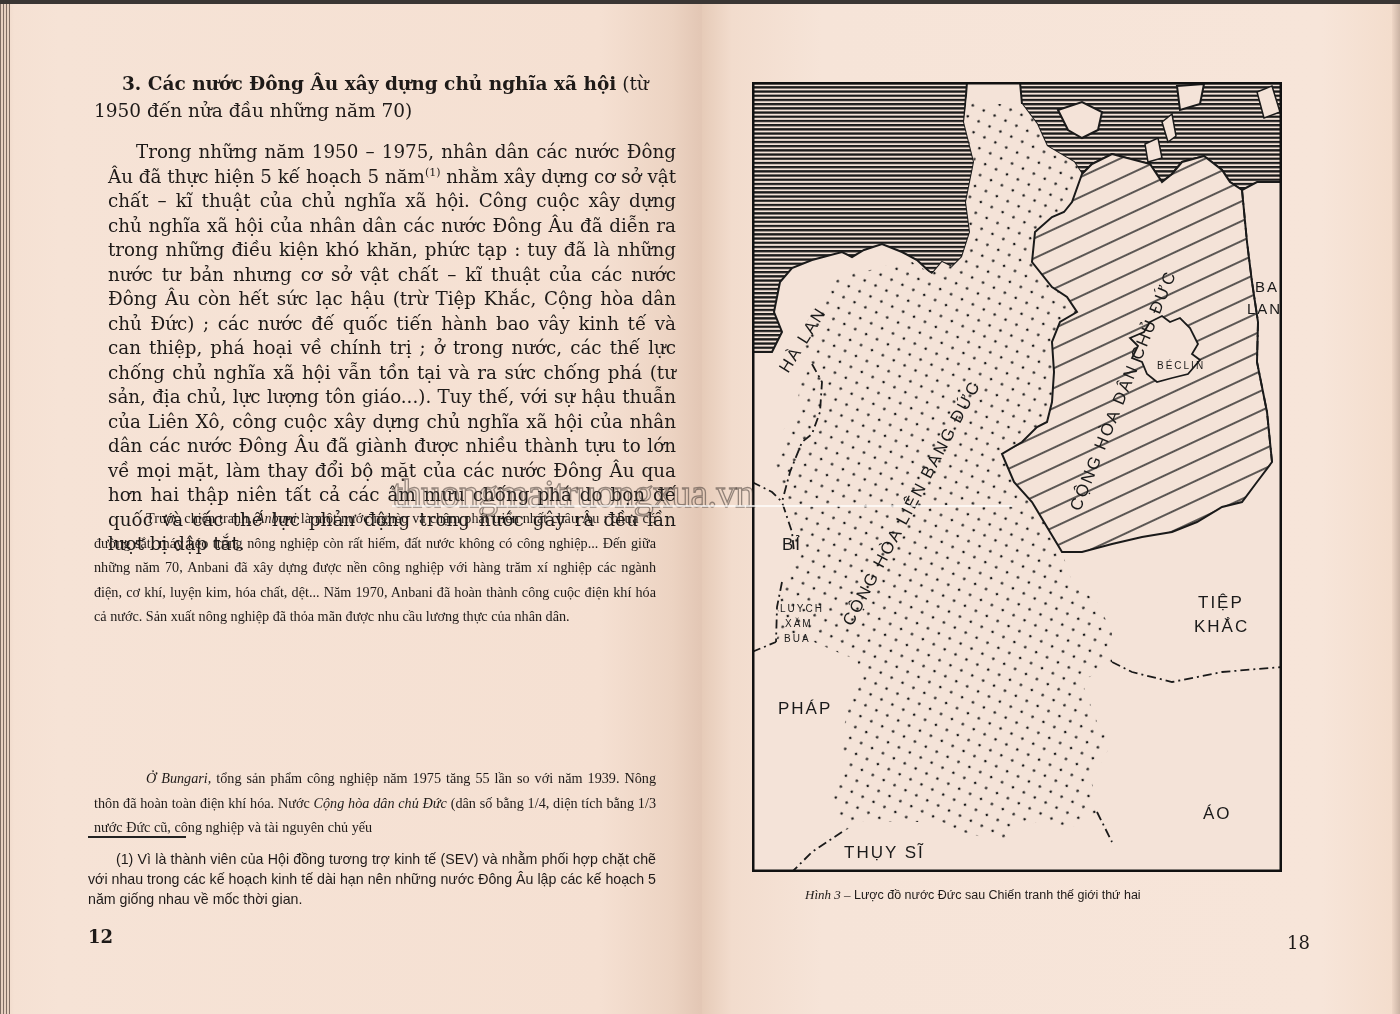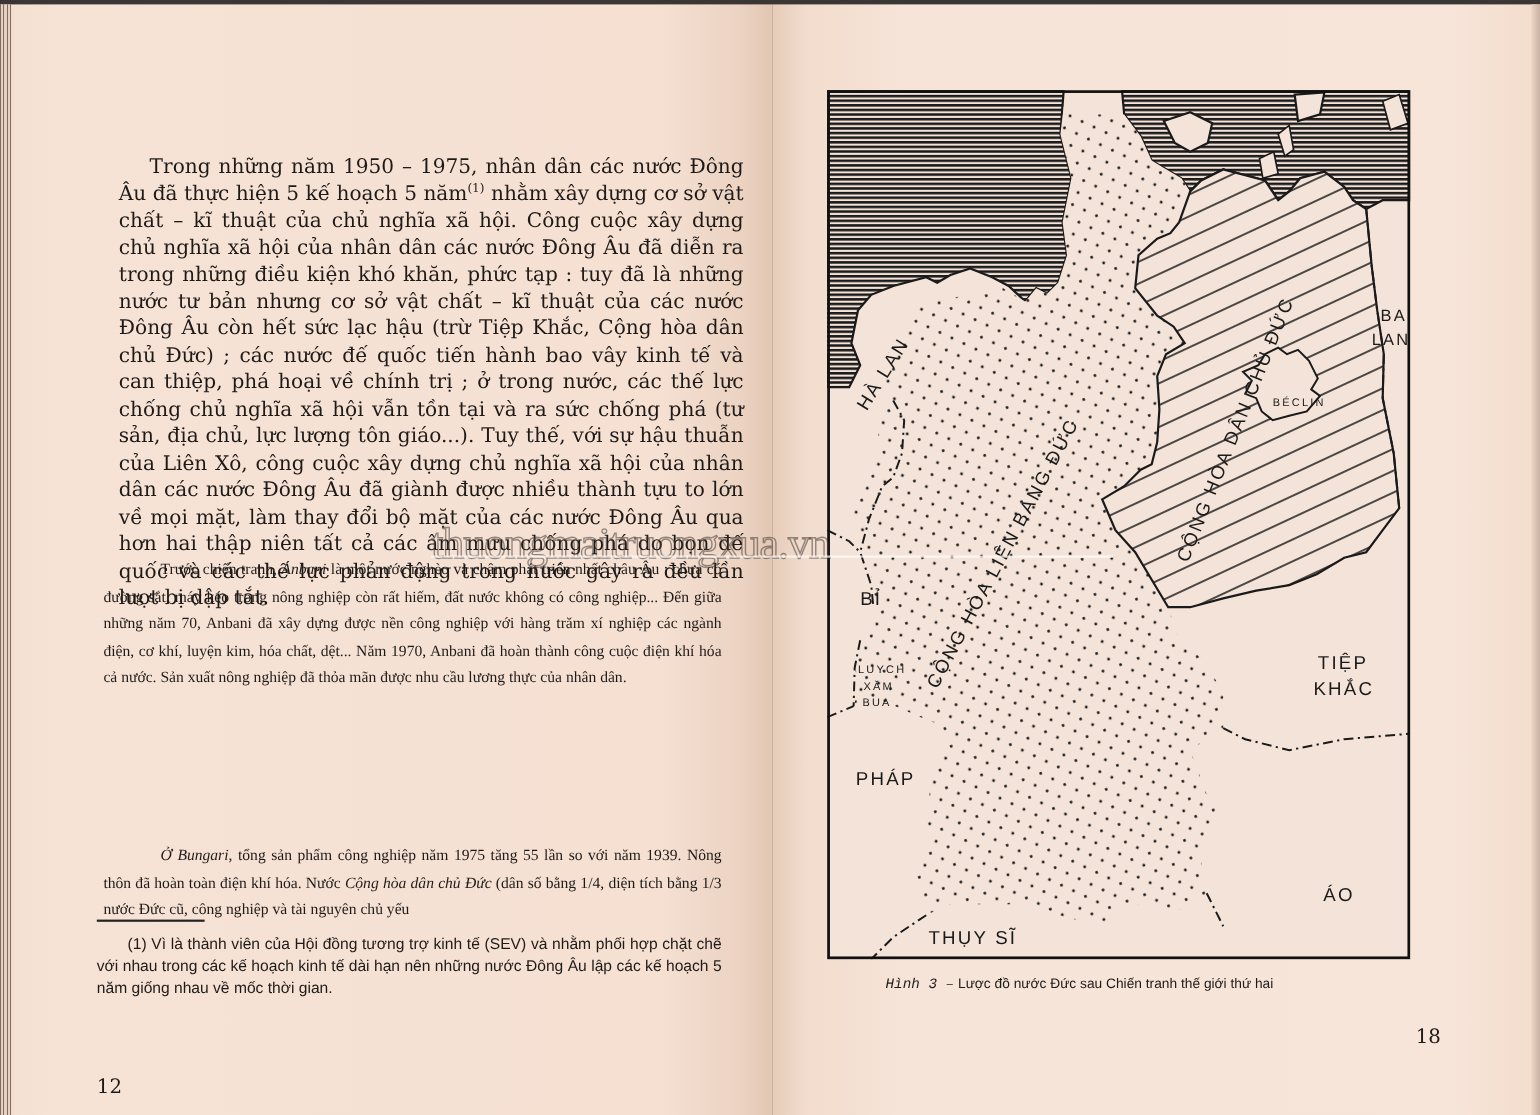--- a/index.html
+++ b/index.html
@@ -16,38 +16,39 @@
   .body-text{position:absolute;left:94px;top:122px;width:568px;font-size:18.3px;line-height:24.5px;text-align:justify;text-indent:28px;margin:14px;}
   .body-text sup{font-size:11px;line-height:0;}
   .small{position:absolute;left:118px;width:540px;font-family:"Liberation Serif","DejaVu Serif",serif;font-size:14.2px;line-height:24.5px;text-align:justify;text-indent:52px;margin:0;}
   .small i{font-style:italic;}
   .p1{top:502px;left:94px;width:562px;}
   .p2{top:654px;left:94px;width:562px;}
   .p3{top:762px;left:94px;width:562px;}
   .fn-rule{position:absolute;left:88px;top:832px;width:98px;height:1.5px;background:#222;}
   .footnote{position:absolute;left:88px;top:845px;width:568px;font-family:Liberation Sans, sans-serif;font-size:14.2px;line-height:20px;text-align:justify;text-indent:28px;margin:0;}
   .page-num{position:absolute;font-size:18px;font-family:"DejaVu Serif",serif;}
-  .pn-left{left:88px;top:974px;}
+  .pn-left{left:88px;top:922px;font-weight:bold;}
   .pn-right{left:1287px;top:932px;}
 
   .watermark{position:absolute;left:392px;top:470px;font-family:"Liberation Serif",serif;font-size:40px;color:transparent;-webkit-text-stroke:1.3px rgba(70,60,55,.55);letter-spacing:-1px;white-space:nowrap;pointer-events:none;}
   .wm-line{position:absolute;left:392px;top:505px;width:620px;height:2px;background:rgba(255,255,255,.7);}
 
   .map{position:absolute;left:752px;top:82px;width:530px;height:790px;}
   .caption{position:absolute;left:805px;top:887px;font-family:"Liberation Sans","DejaVu Sans",sans-serif;font-size:12.5px;white-space:nowrap;}
-  .caption i{font-family:Liberation Mono, monospace;font-style:italic;font-size:13px;}
+  .caption i{font-family:Liberation Serif, serif;font-style:italic;font-size:13px;}
   .maplbl{font-family:"Liberation Sans","DejaVu Sans",sans-serif;fill:#1a1a1a;letter-spacing:2px;}
 </style>
 </head>
 <body>
 
 <div class="book">
   <div class="page page-left">
     <div class="page-edges"></div>
 
+    <div class="heading"><b>3. Các nước Đông Âu xây dựng chủ nghĩa xã hội</b><span> (từ 1950 đến nửa đầu những năm 70)</span></div>
 
     <p class="body-text"><span>Trong những năm 1950 – 1975, nhân dân các nước Đông Âu đã thực hiện 5 kế hoạch 5 năm</span><sup>(1)</sup><span> nhằm xây dựng cơ sở vật chất – kĩ thuật của chủ nghĩa xã hội. Công cuộc xây dựng chủ nghĩa xã hội của nhân dân các nước Đông Âu đã diễn ra trong những điều kiện khó khăn, phức tạp : tuy đã là những nước tư bản nhưng cơ sở vật chất – kĩ thuật của các nước Đông Âu còn hết sức lạc hậu (trừ Tiệp Khắc, Cộng hòa dân chủ Đức) ; các nước đế quốc tiến hành bao vây kinh tế và can thiệp, phá hoại về chính trị ; ở trong nước, các thế lực chống chủ nghĩa xã hội vẫn tồn tại và ra sức chống phá (tư sản, địa chủ, lực lượng tôn giáo...). Tuy thế, với sự hậu thuẫn của Liên Xô, công cuộc xây dựng chủ nghĩa xã hội của nhân dân các nước Đông Âu đã giành được nhiều thành tựu to lớn về mọi mặt, làm thay đổi bộ mặt của các nước Đông Âu qua hơn hai thập niên tất cả các âm mưu chống phá do bọn đế quốc và các thế lực phản động trong nước gây ra đều lần lượt bị dập tắt.</span></p>
 
     <p class="small p1"><span>Trước chiến tranh, </span><i>Anbani</i><span> là một nước nghèo và chậm phát triển nhất châu Âu : chưa có đường sắt, máy kéo trong nông nghiệp còn rất hiếm, đất nước không có công nghiệp... Đến giữa những năm 70, Anbani đã xây dựng được nền công nghiệp với hàng trăm xí nghiệp các ngành điện, cơ khí, luyện kim, hóa chất, dệt... Năm 1970, Anbani đã hoàn thành công cuộc điện khí hóa cả nước. Sản xuất nông nghiệp đã thỏa mãn được nhu cầu lương thực của nhân dân.</span></p>
 
 
     <p class="small p3"><i>Ở Bungari,</i><span> tổng sản phẩm công nghiệp năm 1975 tăng 55 lần so với năm 1939. Nông thôn đã hoàn toàn điện khí hóa. Nước </span><i>Cộng hòa dân chủ Đức</i><span> (dân số bằng 1/4, diện tích bằng 1/3 nước Đức cũ, công nghiệp và tài nguyên chủ yếu</span></p>
 
     <div class="fn-rule"></div>
     <p class="footnote">(1) Vì là thành viên của Hội đồng tương trợ kinh tế (SEV) và nhằm phối hợp chặt chẽ với nhau trong các kế hoạch kinh tế dài hạn nên những nước Đông Âu lập các kế hoạch 5 năm giống nhau về mốc thời gian.</p>

